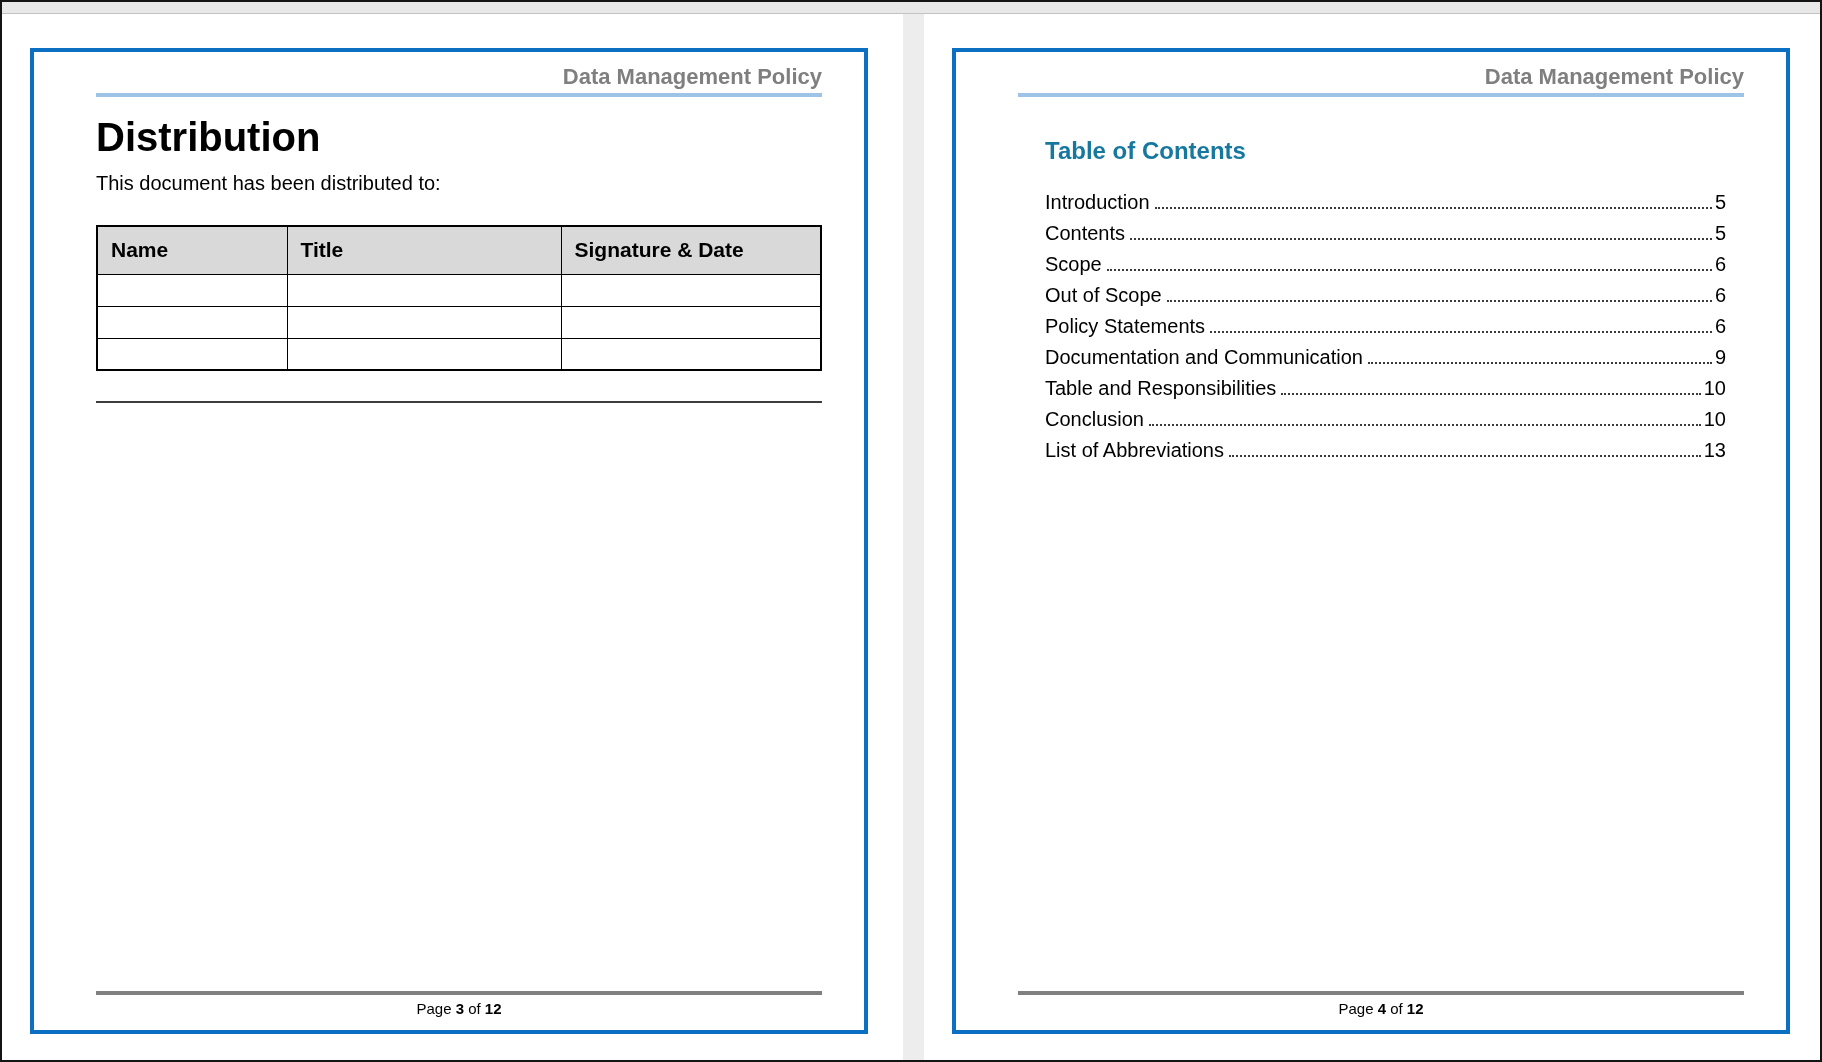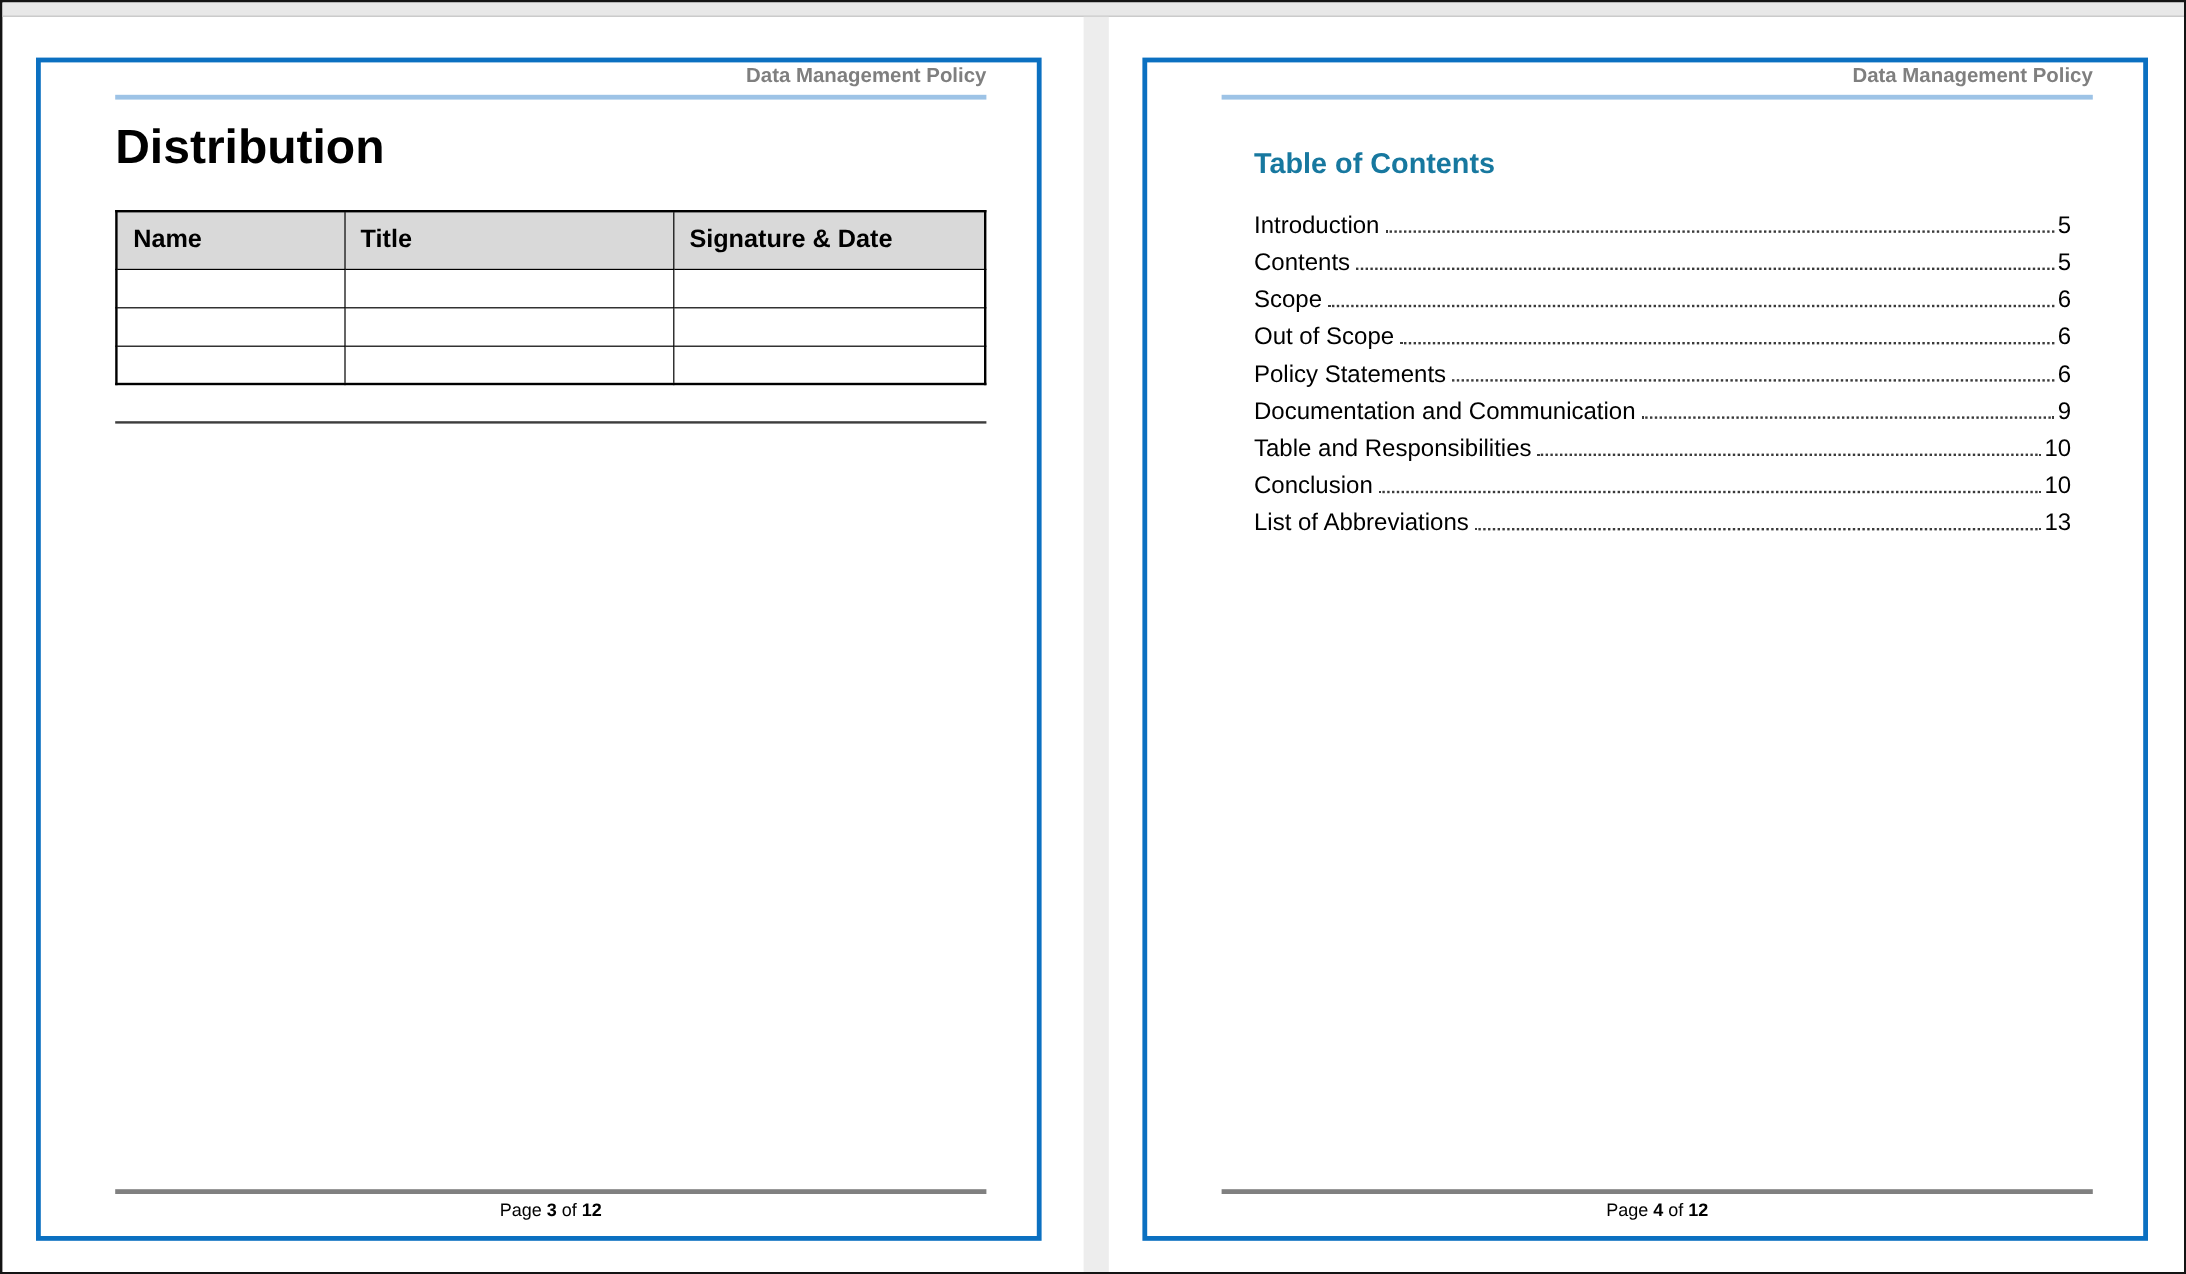--- a/index.html
+++ b/index.html
@@ -24,22 +24,22 @@
   .page-frame{
     position:absolute;top:46px;width:838px;height:986px;
     border:4px solid #0b70c1;background:#fff;
   }
   .page-frame.left{left:28px;}
   .page-frame.right{left:950px;}
   .content{
     position:absolute;left:62px;right:42px;top:0;bottom:0;
   }
   .page-header{
-    padding-top:0;text-align:right;
-    font-weight:bold;font-size:17px;line-height:22px;color:#7f7f7f;
+    padding-top:14px;text-align:right;
+    font-weight:bold;font-size:22px;line-height:22px;color:#7f7f7f;
   }
   .header-rule{height:4px;background:#9dc3e6;margin-top:5px;}
   .h1{
     margin-top:18px;
     font-weight:bold;font-size:40px;line-height:44px;color:#000;
   }
   .body-text{
     margin-top:12px;font-size:20px;line-height:24px;color:#000;
   }
   table.dist{
@@ -89,20 +89,21 @@
   <div class="page-gap"></div>
 
   <div class="page-frame left">
     <div class="content">
 
       <div class="page-header">Data Management Policy</div>
       <div class="header-rule"></div>
 
       <div class="h1">Distribution</div>
 
+      <div class="body-text">This document has been distributed to:</div>
 
       <table class="dist">
         <colgroup>
             <col class="col-name">
             <col class="col-title">
             <col>
           </colgroup>
         <thead>
           <tr>
             <th>Name</th>

